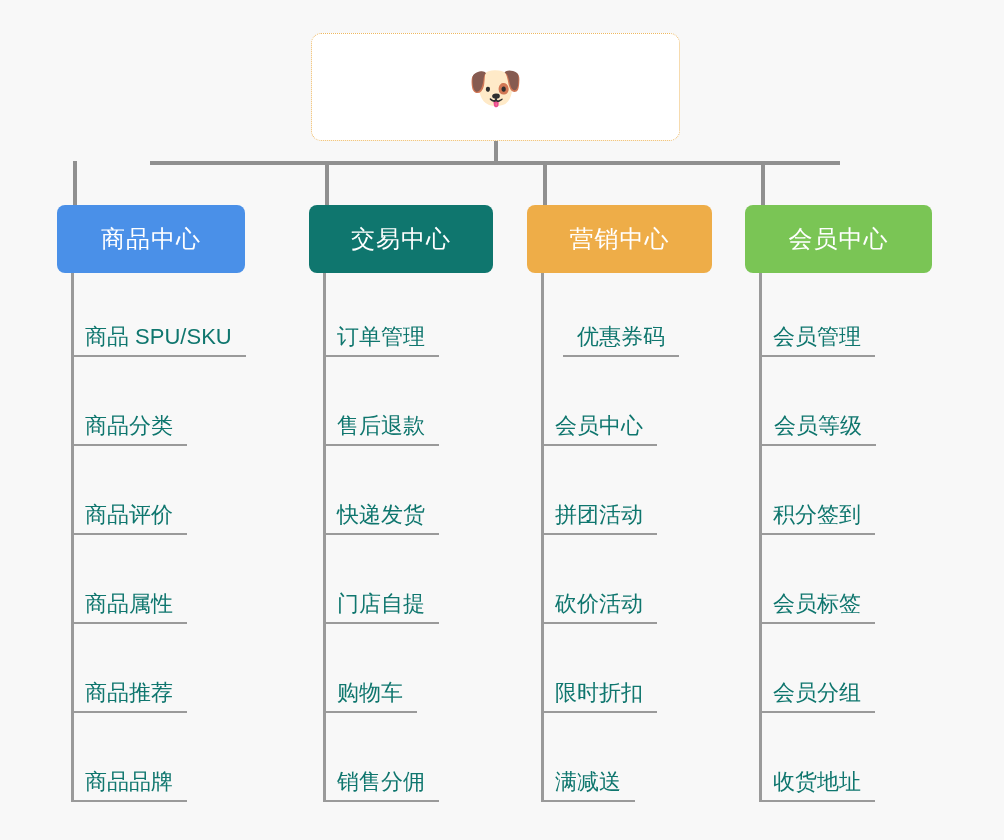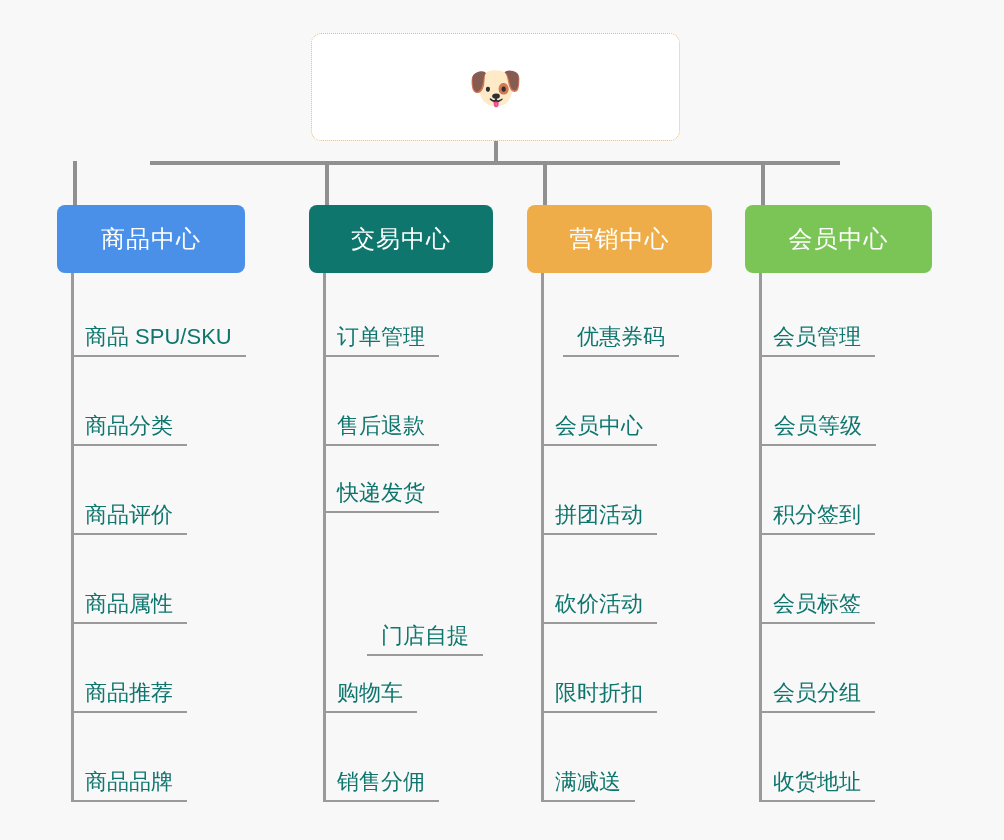--- a/index.html
+++ b/index.html
@@ -135,22 +135,22 @@
       <div class="leaf" style="left: 71px; top: 580px;">商品属性</div>
       <div class="leaf" style="left: 71px; top: 669px; text-align: center;">商品推荐</div>
       <div class="leaf" style="left: 71px; top: 758px;">商品品牌</div>
       <div class="conn conn-drop" style="left: 325px;"></div>
       <div class="cat-header" style="left: 309px; width: 184px; background: #0f766e;">
         <span>交易中心</span>
       </div>
       <div class="trunk" style="left: 323px; top: 273px; height: 529px;"></div>
       <div class="leaf" style="left: 323px; top: 313px;">订单管理</div>
       <div class="leaf" style="left: 323px; top: 402px;">售后退款</div>
-      <div class="leaf" style="left: 323px; top: 469px;">快递发货</div>
-      <div class="leaf" style="left: 323px; top: 612px; margin-left: 44px;">门店自提</div>
+      <div class="leaf" style="left: 323px; top: 491px;">快递发货</div>
+      <div class="leaf" style="left: 323px; top: 580px;">门店自提</div>
       <div class="leaf" style="left: 323px; top: 669px;">购物车</div>
       <div class="leaf" style="left: 323px; top: 758px;">销售分佣</div>
       <div class="conn conn-drop" style="left: 543px;"></div>
       <div class="cat-header" style="left: 527px; width: 185px; background: rgb(238, 173, 72);">
         <span>营销中心</span>
       </div>
       <div class="trunk" style="left: 541px; top: 273px; height: 529px;"></div>
       <div class="leaf" style="left: 541px; top: 313px; margin-left: 22px;">优惠券码</div>
       <div class="leaf" style="left: 541px; top: 402px;">会员中心</div>
       <div class="leaf" style="left: 541px; top: 491px;">拼团活动</div>

